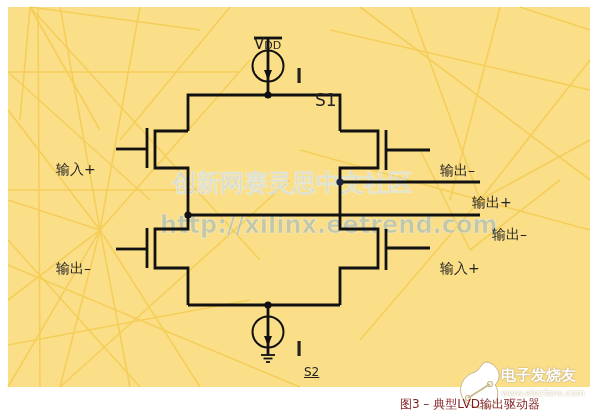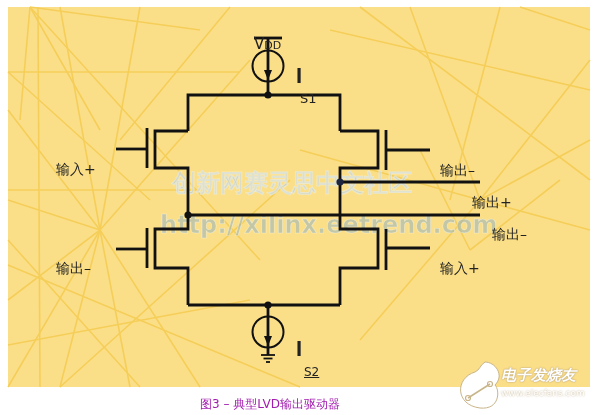--- a/index.html
+++ b/index.html
@@ -1,21 +1,21 @@
 <!DOCTYPE html>
 <html><head>
   <meta charset="utf-8">
   <style>
     html, body { margin: 0; padding: 0; background: #ffffff; }
     body { width: 600px; height: 415px; position: relative; overflow: hidden; font-family: "DejaVu Sans", "Liberation Sans", sans-serif; }
     #canvas { position: absolute; left: 0; top: 0; width: 600px; height: 415px; }
     .lbl { position: absolute; font-size: 14px; color: #222; white-space: nowrap; line-height: 1; margin-top: 20px; }
-    .caption { position: absolute; left: 0; width: 540px; top: 396px; text-align: center; font-size: 12px; color: #a21caf; }
+    .caption { position: absolute; left: 0; width: 540px; top: 396px; text-align: right; font-size: 12px; color: #7f1d1d; }
     .logo { position: absolute; left: 455px; top: 362px; width: 140px; height: 48px; }
-    .logo-title { position: absolute; left: 46px; top: 4px; font-size: 15px; color: #fff; font-style: italic; font-weight: bold; text-shadow: 0 0 2px #b9a37a, 0 0 1px #b9a37a; }
+    .logo-title { position: absolute; left: 46px; top: 4px; font-size: 15px; color: #fff; font-weight: bold; text-shadow: 0 0 2px #b9a37a, 0 0 1px #b9a37a; }
     .logo-url { position: absolute; left: 46px; top: 26px; font-size: 9px; color: #fff; text-shadow: 0 0 2px #b9a37a; text-align: center; }
   </style>
 </head>
 <body>
 
 <svg id="canvas" viewBox="0 0 600 415" xmlns="http://www.w3.org/2000/svg">
 
   <rect x="8" y="7" width="582" height="380" fill="#fbdf88"></rect>
 
   <g stroke="#f3c94a" stroke-width="1.6" opacity="0.75" fill="none">
@@ -122,21 +122,21 @@
   </g>
 </svg>
 
 <div class="lbl" style="left:254px; top:17px; font-size:15px;">
   <span>V</span><span style="font-size:11px;">DD</span>
 </div>
 
 <div class="lbl" style="left:296px; top:45px;">
   <span style="font-size:22px; font-weight:bold; font-family:'Liberation Sans',sans-serif;">I</span>
 </div>
-<div class="lbl" style="left:300px; top:72px; font-size:13px;">S1</div>
+<div class="lbl" style="left:315px; top:72px; font-size:17px;">S1</div>
 
 <div class="lbl" style="left:296px; top:318px;">
   <span style="font-size:22px; font-weight:bold; font-family:'Liberation Sans',sans-serif;">I</span>
 </div>
 <div class="lbl" style="left:304px; top:346px; font-size:12px;text-decoration:underline;">S2</div>
 
 <div class="lbl" style="left:56px; top:142px;">输入+</div>
 <div class="lbl" style="left:440px; top:143px;">输出–</div>
 <div class="lbl" style="left:472px; top:175px;">输出+</div>
 <div class="lbl" style="left:492px; top:207px;">输出–</div>

